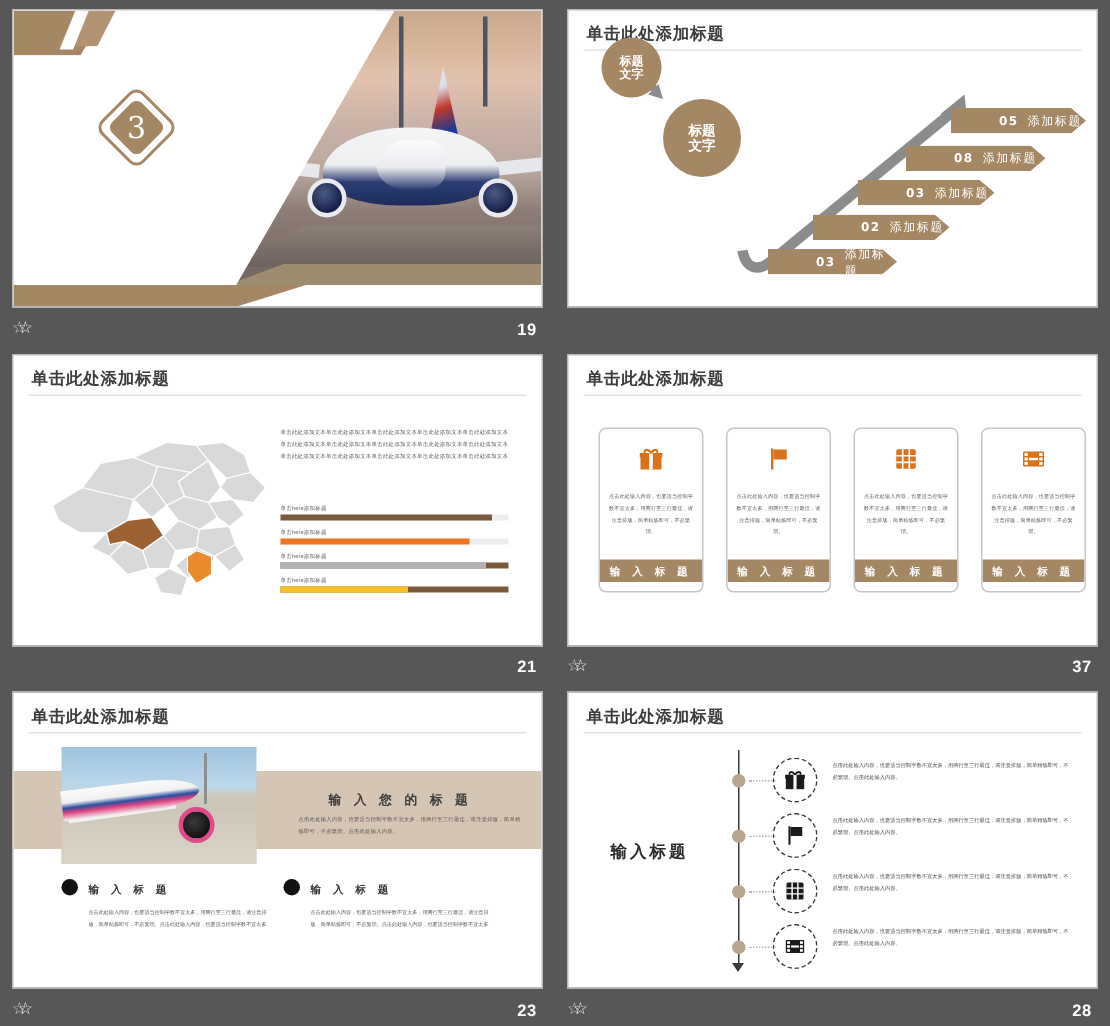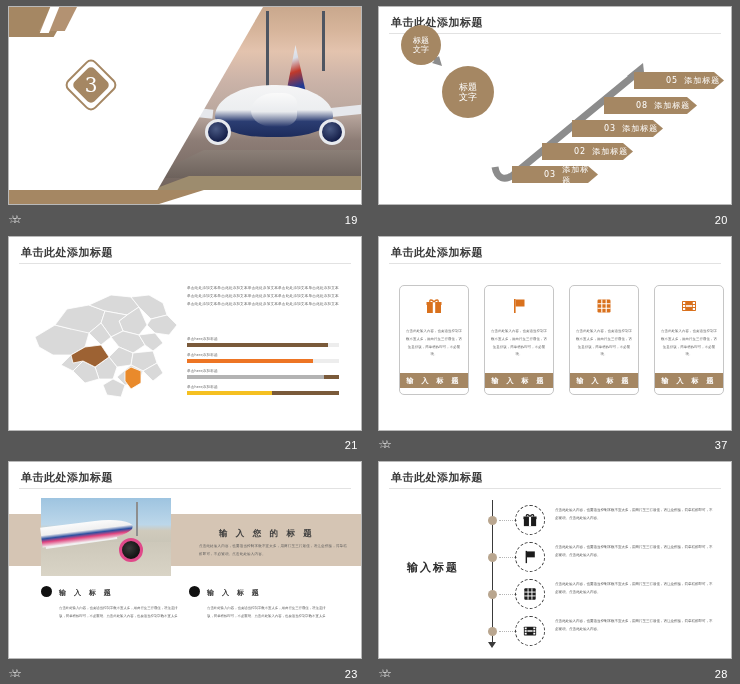--- a/index.html
+++ b/index.html
@@ -27,21 +27,21 @@
   }
   .cell.r2 .slide { height: 195px; }
   .cell.r3 .slide { height: 198px; }
   .footer {
     position: absolute;
     left: 0; right: 0; bottom: 0;
     height: 24px;
   }
   .pagenum {
     position: absolute; right: 12px; bottom: 4px;
-    color: #ffffff; font-size: 11px; font-weight: normal;
+    color: #ffffff; font-size: 11px; font-weight: bold;
     letter-spacing: 0.5px;
   }
   .starmark {
     position: absolute; left: 8px; bottom: 4px;
     width: 14px; height: 13px;
     color: #d7d7d7; font-size: 11px; line-height: 13px;
   }
   .starmark .s1 { position:absolute; left:0; top:0; color:#c9c9c9; }
   .starmark .s2 { position:absolute; left:4px; top:0; color:#f2f2f2; }
 
@@ -156,31 +156,31 @@
   }
   .s19 .cover-title {
     position: absolute; left: 30px; top: 110px;
     font-size: 20px; color: #3e3e3e; letter-spacing: 2px;
   }
 
   
   .circ {
     position:absolute; border-radius:50%; background:#a58763;
     display:flex; align-items:center; justify-content:center;
-    color:#ffffff; font-weight:normal; text-align:center; line-height:1.15;
+    color:#ffffff; font-weight:bold; text-align:center; line-height:1.15;
   }
   .circ.small { width:40px; height:40px; font-size:8px; }
   .circ.big { width:52px; height:52px; font-size:9px; }
   .chev {
     position:absolute; height: 17px; background:#a58763;
     clip-path: polygon(0 0, calc(100% - 10px) 0, 100% 50%, calc(100% - 10px) 100%, 0 100%);
     display:flex; align-items:center; color:#ffffff; font-size:8px;
     padding-left: 8px; letter-spacing:1px;
   }
-  .chev .n { font-weight: normal; margin-right: 6px; font-family:"DejaVu Sans", sans-serif;padding-left:24px; }
+  .chev .n { font-weight: bold; margin-right: 6px; font-family:"DejaVu Sans", sans-serif;padding-left:24px; }
   .arrow-path { position:absolute; left:0; top:0; }
   .mini-arrow { position:absolute; color:#808080; }
 
   
   .map-wrap { position:absolute; left: 18px; top: 48px; width: 160px; height: 125px; }
   .body-copy {
     position:absolute; font-size:3.6px; color:#5a5a5a; line-height:2.2;
     letter-spacing: 0.2px;
   }
   .barrow { position:absolute; left: 178px; width: 152px; }
@@ -335,23 +335,20 @@
         <span>添加标题</span>
       </div>
       <div class="chev" style="left:225px; top:90px; width:93px;">
         <span class="n">08</span>
         <span>添加标题</span>
       </div>
       <div class="chev" style="left:255px; top:65px; width:90px;">
         <span class="n">05</span>
         <span>添加标题</span>
       </div>
-    </div>
-    <div class="footer">
-      <div class="pagenum">20</div>
     </div>
   </div>
 
   <div class="cell r2">
     <div class="slide">
       <div class="sl-title">单击此处添加标题</div>
       <div class="sl-rule"></div>
 
       <div class="map-wrap">
         <svg viewBox="0 0 160 125" width="160" height="125">

